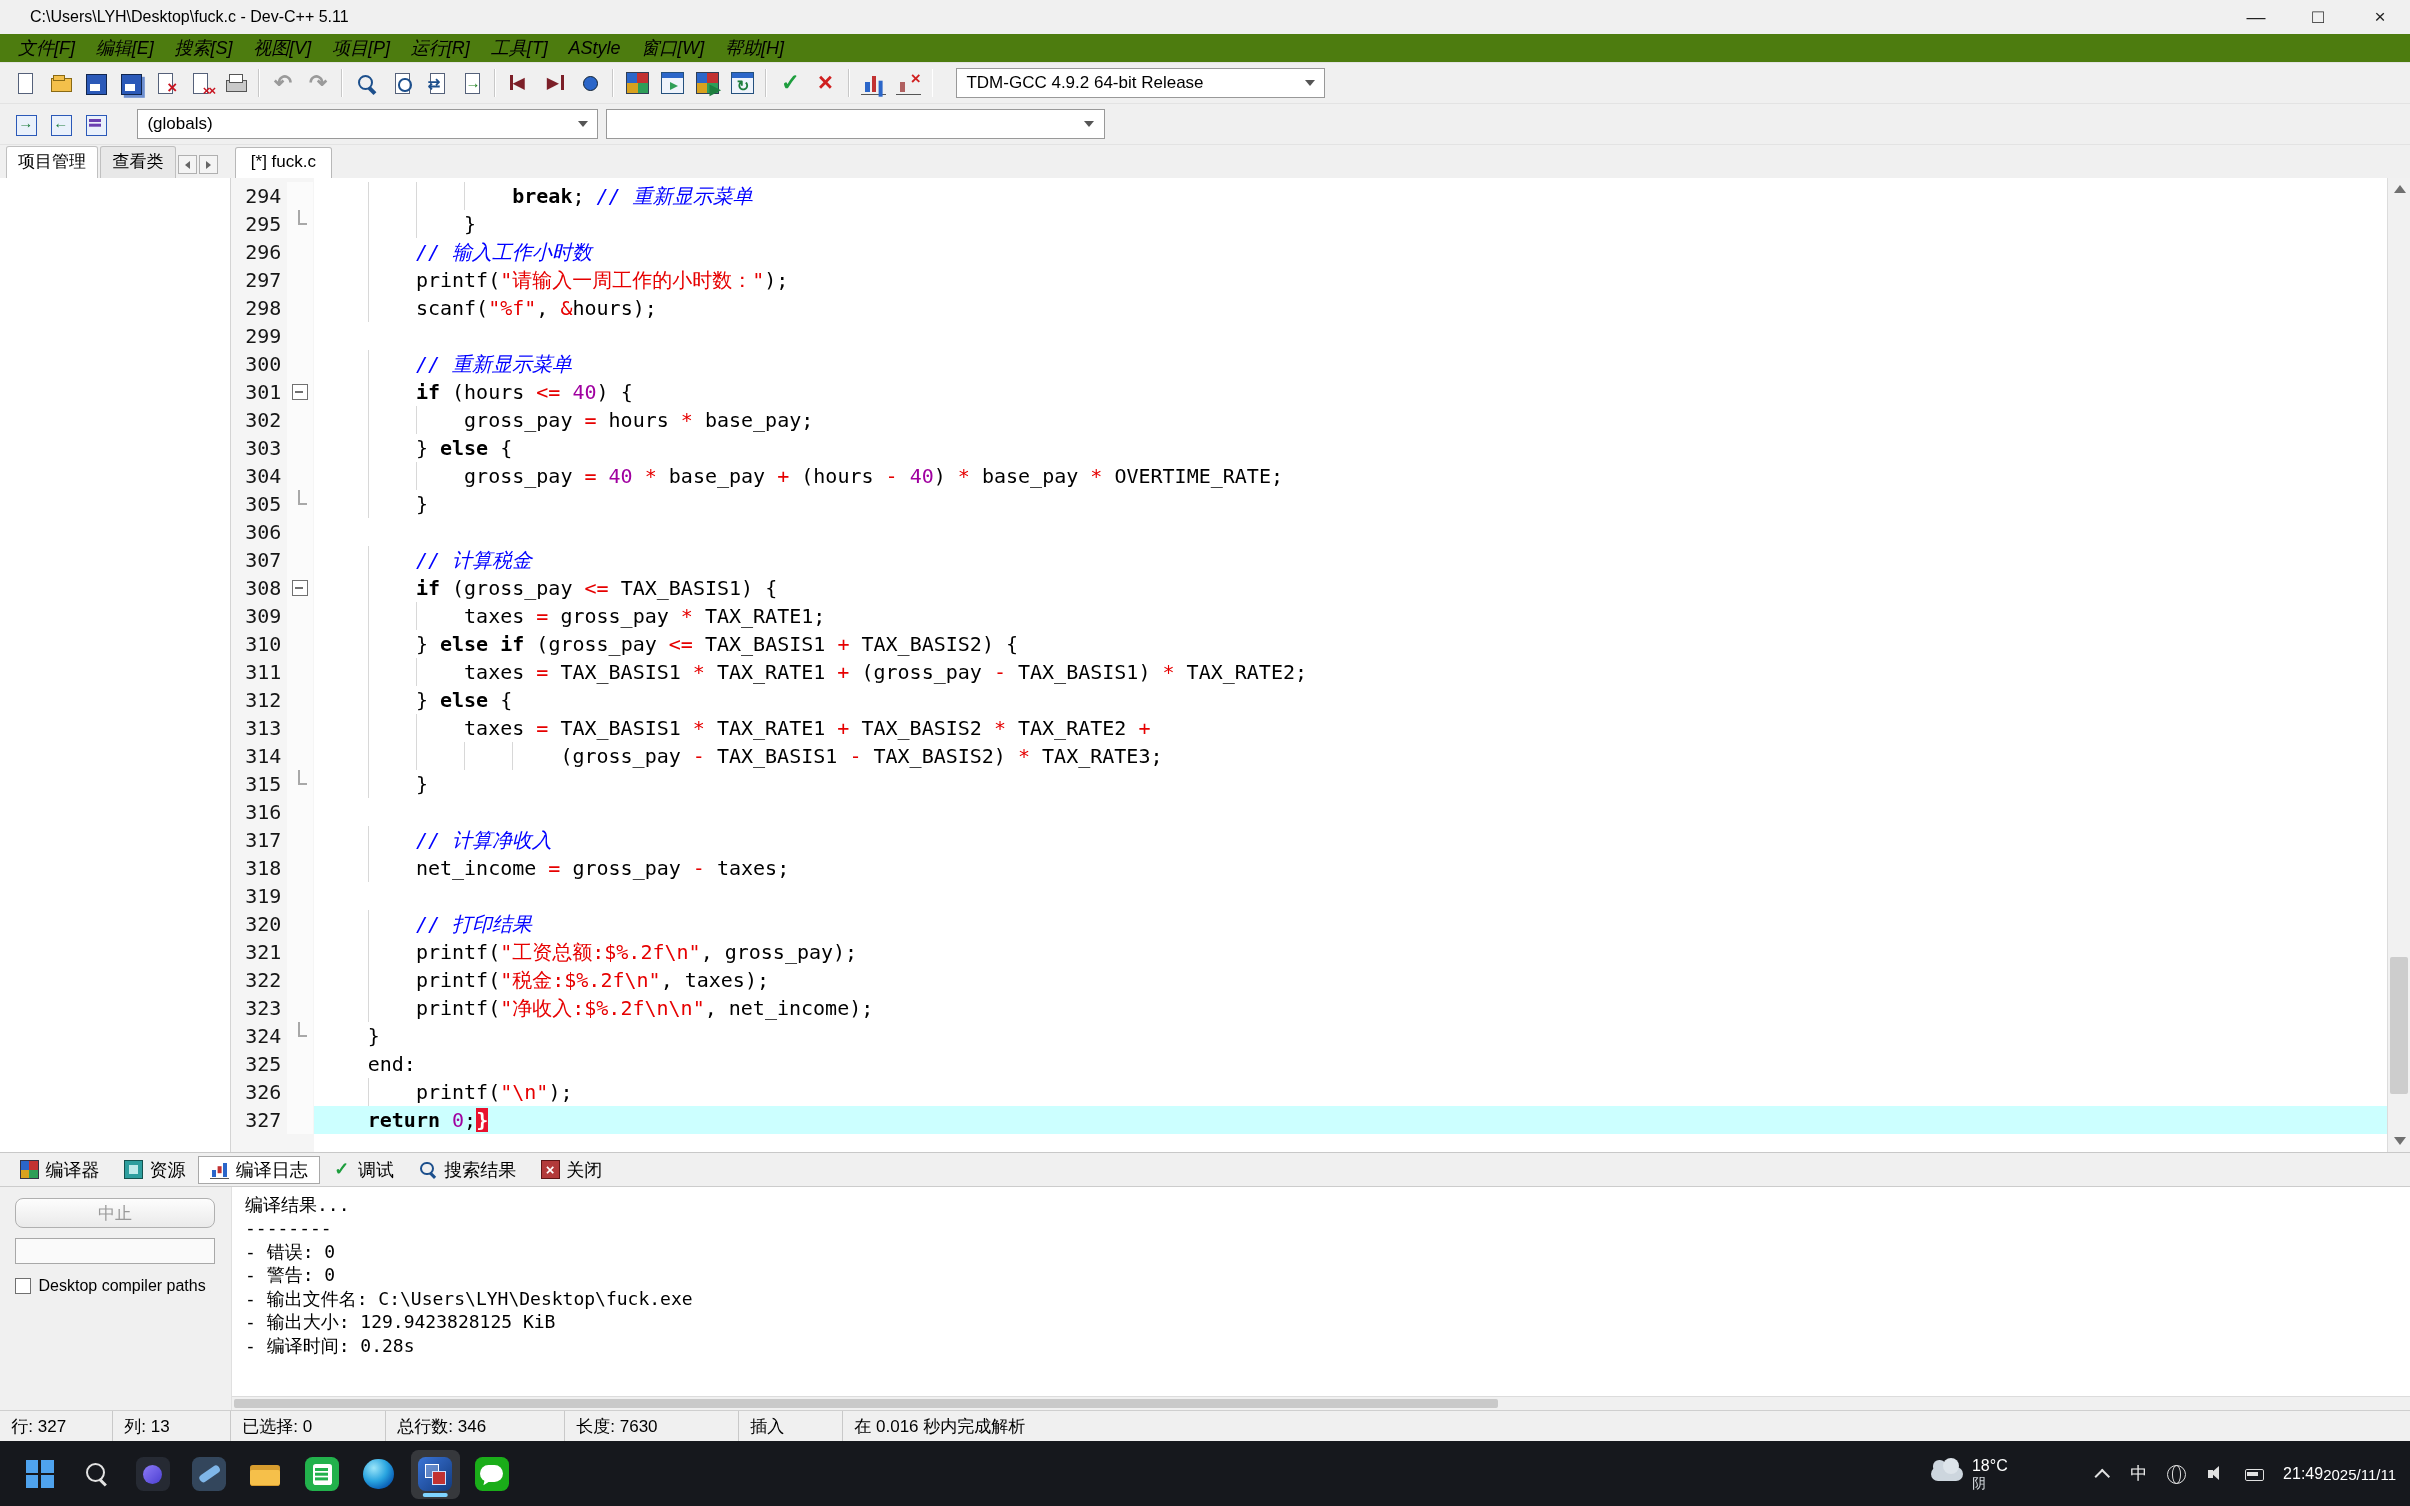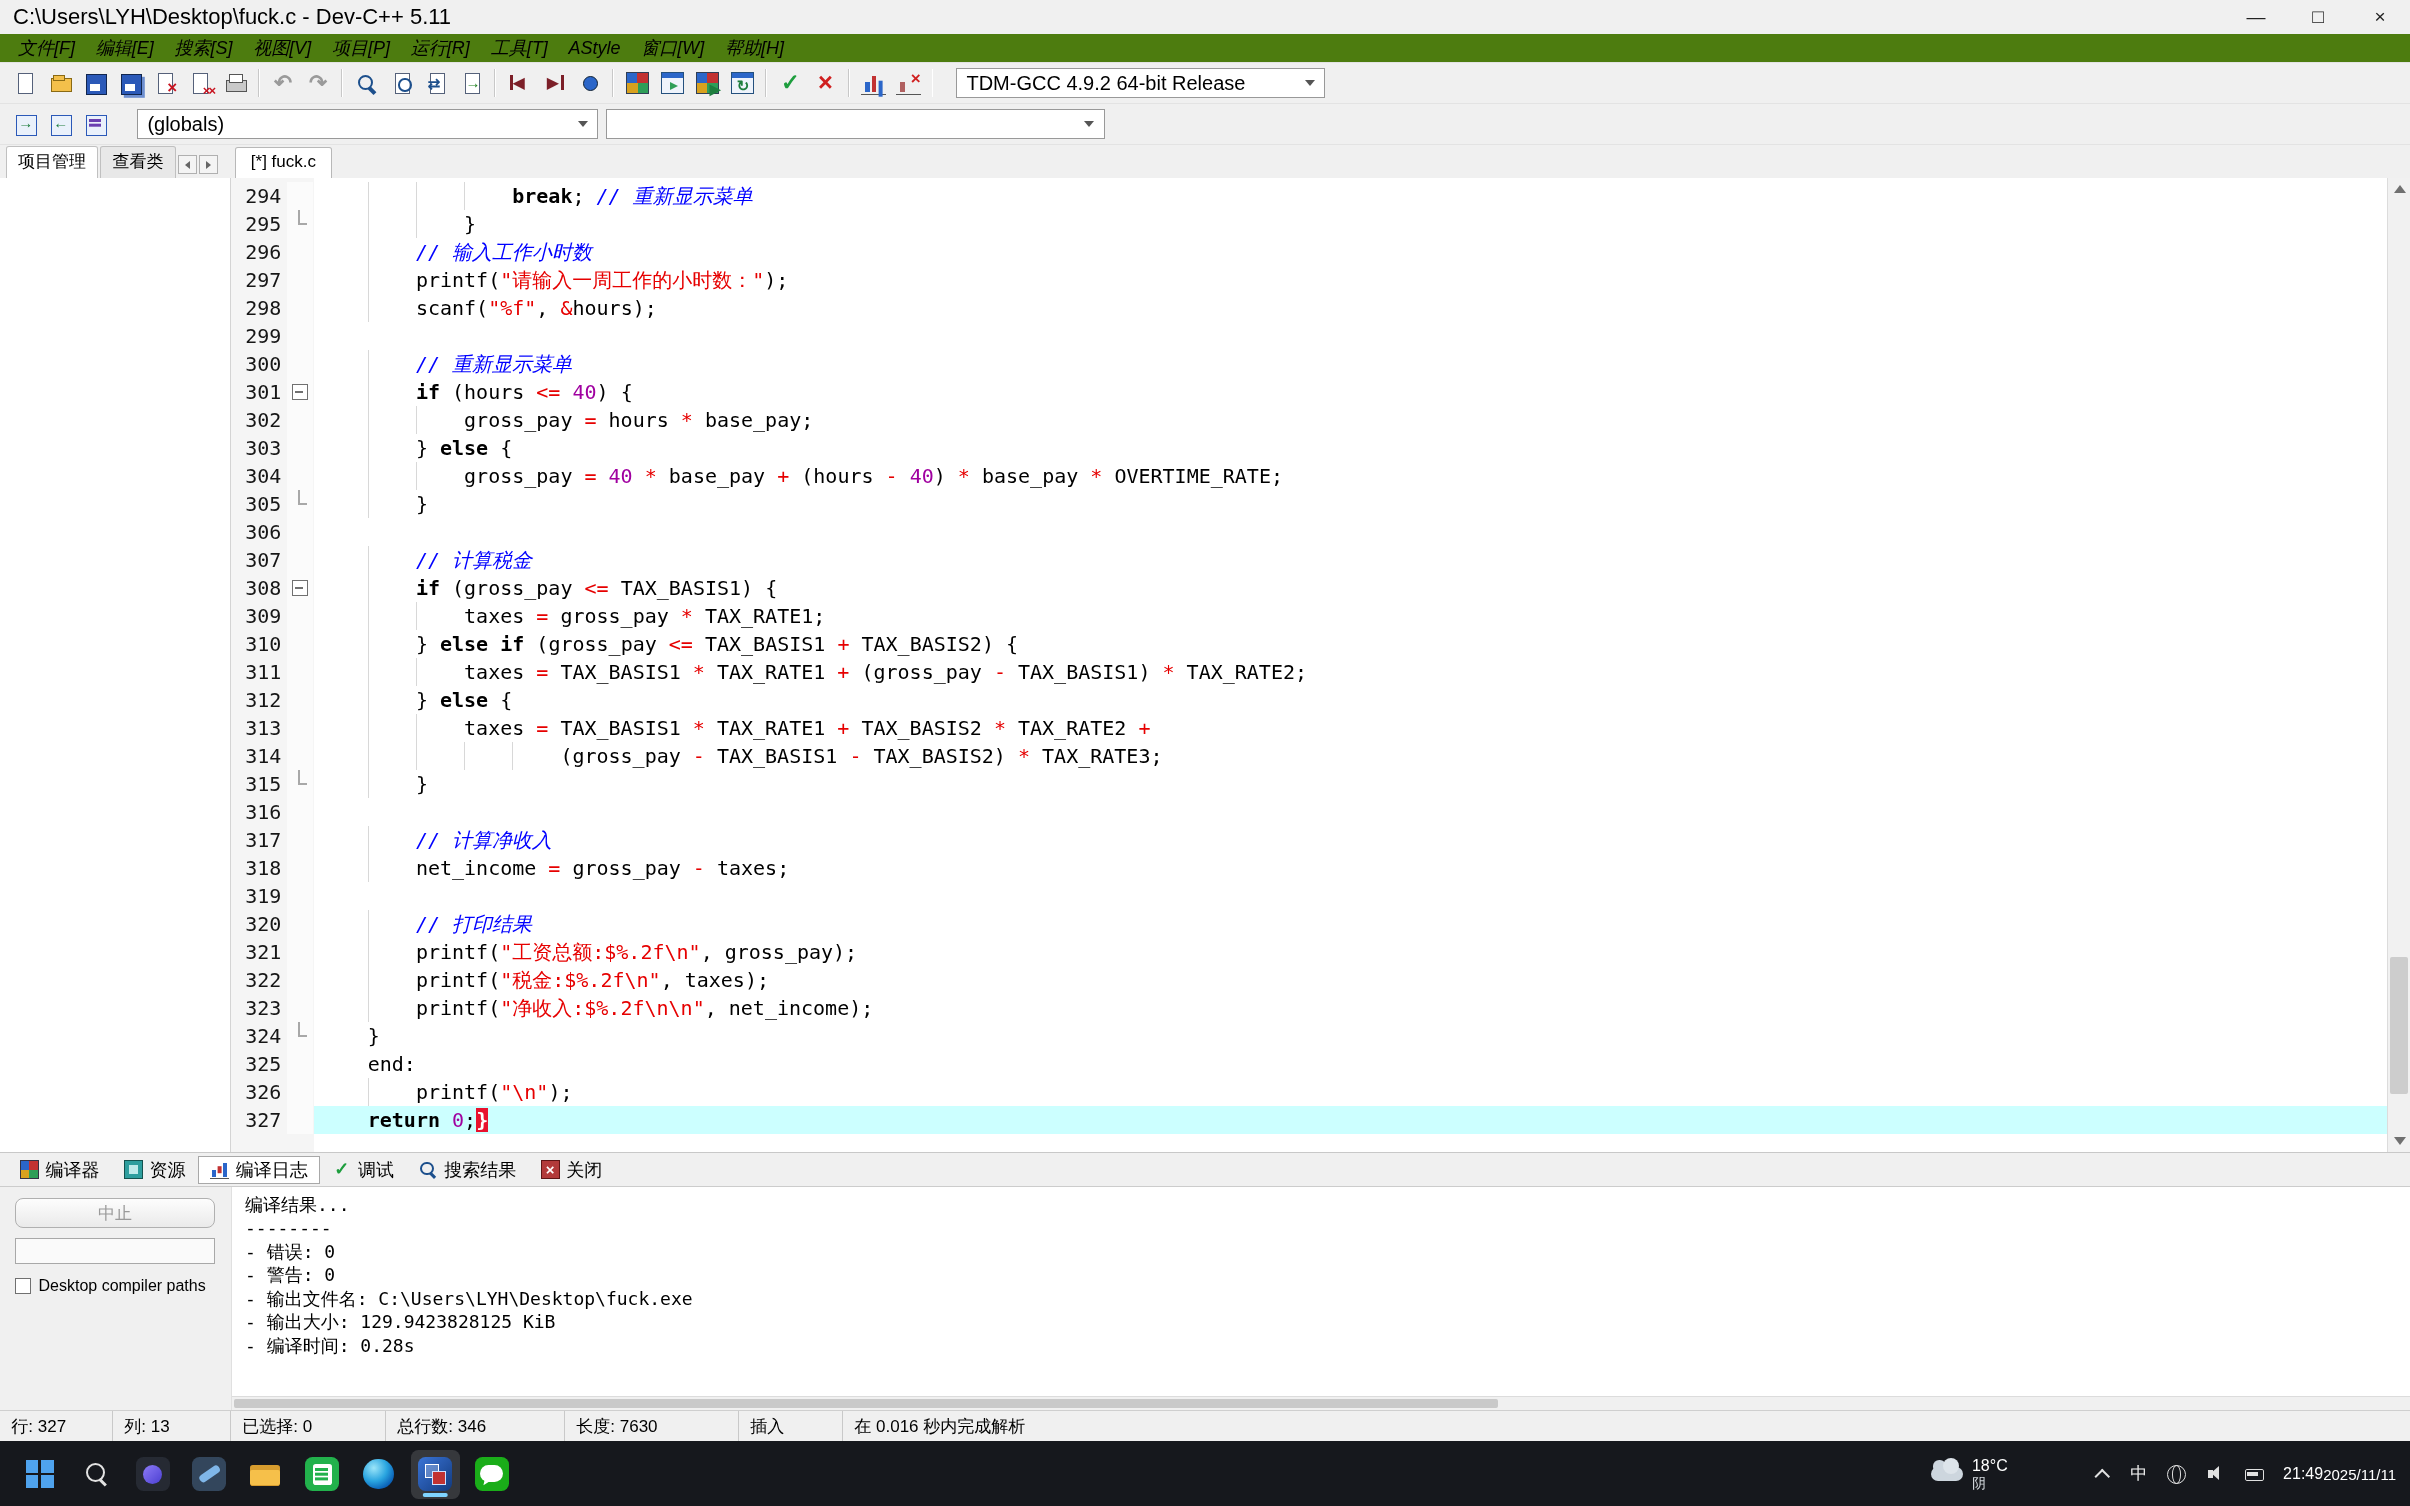--- a/index.html
+++ b/index.html
@@ -2,33 +2,33 @@
 <html style="--current-line: #ccffff; --comment: #0000ff; --string: #e60000; --number: #a000a0; --operator: #e60000; --keyword: #000000; --brace-match-bg: #e8112d; --taskbar-indicator: #7fd4ff;font-size:15px"><head>
 <meta charset="utf-8">
 <style>
   * { box-sizing: border-box; margin: 0; padding: 0; }
   html,body { width:2411px; height:1507px; overflow:hidden; }
   body { font-family:"Liberation Sans",sans-serif; background:#f0f0f0; font-size:18px; color:#000; }
   .app { width:2411px; height:1507px; display:flex; flex-direction:column; }
 
   
   .titlebar { height:34px; display:flex; align-items:center; background:#f0f0f0; flex:none; }
-  .title-text { padding-left:13px; font-size:22px; }
+  .title-text { padding-left:30px; font-size:16px; }
   .win-btns { margin-left:auto; display:flex; }
   .win-btn { width:62px; height:34px; display:flex; align-items:center; justify-content:center; font-size:19px; color:#222; }
 
   
   .menubar { height:28px; display:flex; align-items:center; padding-left:7.5px; background:#4d7c0f; flex:none;font-style:italic; }
   .menu-item { padding:2.8px 10.4px; font-size:18px; }
 
   
   .toolbar { height:41px; display:flex; align-items:center; padding-left:7.5px; background:#f0f0f0; border-top:0.9px solid #e3e3e3; flex:none; }
   .tbtn { width:35px; height:34px; display:flex; align-items:center; justify-content:center; border:0.9px solid transparent; border-radius:2.8px; flex:none; }
   .tsep { width:1.9px; height:28px; background:#c8c8c8; border-right:0.9px solid #fff; margin:0 5.6px; flex:none; }
-  .combo { height:30px; background:#fff; border:0.9px solid #999; display:flex; align-items:center; font-size:20px; padding:0 9.4px; flex:none; }
+  .combo { height:30px; background:#fff; border:0.9px solid #999; display:flex; align-items:center; font-size:17px; padding:0 9.4px; flex:none; }
   .combo .combo-text { flex:1; white-space:nowrap; overflow:hidden; }
   .combo .combo-arrow { width:0; height:0; border-left:5.6px solid transparent; border-right:5.6px solid transparent; border-top:6.6px solid #555; margin-left:9.4px; flex:none; }
   .combo.compiler { width:369px; margin-left:17px; }
   .combo.globals  { width:461px; margin-left:24.5px; }
   .combo.members  { width:499px; margin-left:7.5px; }
 
   
   .ic { position:relative; width:24.5px; height:24.5px; flex:none; }
   .ic-new-file::before, .ic-close-file::before, .ic-close-all::before,
   .ic-replace::before, .ic-goto-line::before, .ic-find-in-files::before {

